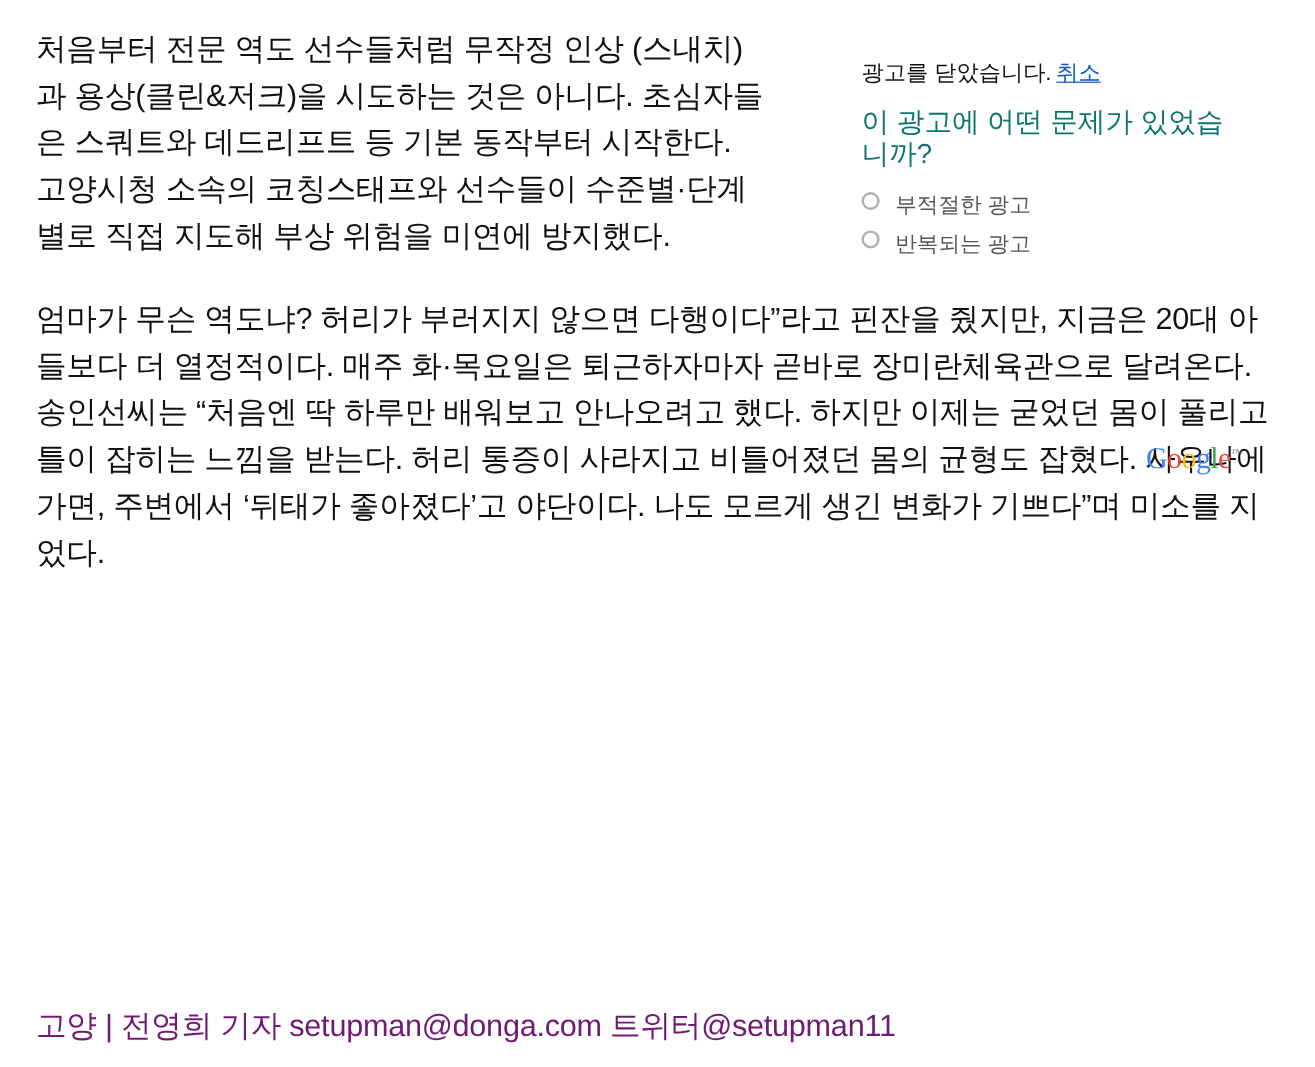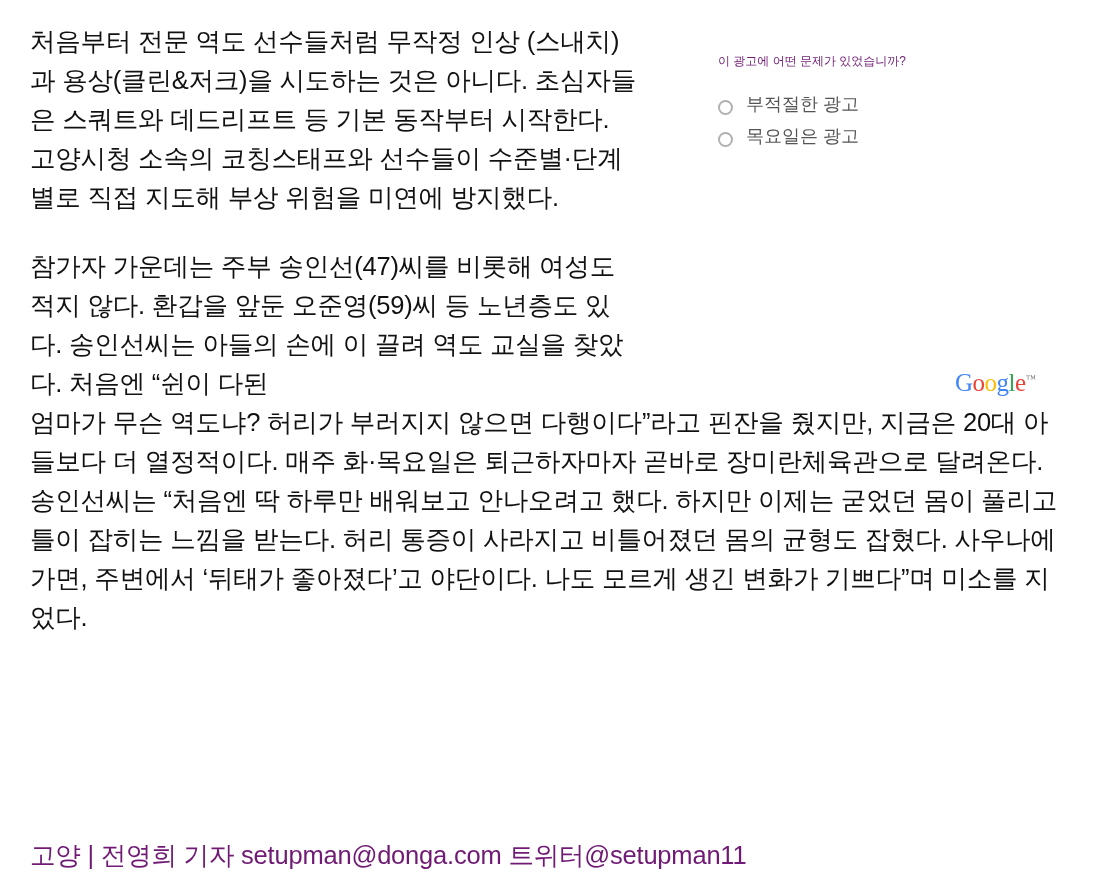--- a/index.html
+++ b/index.html
@@ -66,29 +66,29 @@
     margin: 0 0 14px 0;
     white-space: nowrap;
   }
   #ad-panel .headline .undo {
     color: #1155cc;
     text-decoration: underline;
     cursor: pointer;
     margin-left: 4px;
   }
   #ad-panel .question {
-    font-size: 12px;
+    font-size: 23px;
     line-height: 27px;
-    color: #701a75;
+    color: #0f766e;
     width: 320px;
     margin: 0 0 18px 0;
   }
   .radio-row {
     display: flex;
-    align-items: flex-end;
+    align-items: flex-start;
     margin-bottom: 10px;
     cursor: pointer;
   }
   .radio-dot {
     width: 15px;
     height: 15px;
     border: 2px solid #b0b0b0;
     border-radius: 50%;
     background: #ffffff;
     box-sizing: border-box;
@@ -121,32 +121,34 @@
     font-size: 10px;
     color: #777777;
     vertical-align: super;
   }
 </style>
 </head>
 <body>
 
 <div id="article">
   <p class="para narrow spacer-below">처음부터 전문 역도 선수들처럼 무작정 인상 (스내치)과 용상(클린&amp;저크)을 시도하는 것은 아니다. 초심자들은 스쿼트와 데드리프트 등 기본 동작부터 시작한다. 고양시청 소속의 코칭스태프와 선수들이 수준별·단계별로 직접 지도해 부상 위험을 미연에 방지했다.</p>
-  <p class="para narrow">참가자 가운데는 주부 송인선(47)씨를 비롯해 여성도 적지 않다. 환갑을 앞둔 오준영(59)씨 등 노년층도 있다. 송인선씨는 아들의 손에 이 끌려 역도 교실을 찾았다. 처음엔 “쉰이 다된</p>
   <p class="para wide">엄마가 무슨 역도냐? 허리가 부러지지 않으면 다행이다”라고 핀잔을 줬지만, 지금은 20대 아들보다 더 열정적이다. 매주 화·목요일은 퇴근하자마자 곧바로 장미란체육관으로 달려온다. 송인선씨는 “처음엔 딱 하루만 배워보고 안나오려고 했다. 하지만 이제는 굳었던 몸이 풀리고 틀이 잡히는 느낌을 받는다. 허리 통증이 사라지고 비틀어졌던 몸의 균형도 잡혔다. 사우나에 가면, 주변에서 ‘뒤태가 좋아졌다’고 야단이다. 나도 모르게 생긴 변화가 기쁘다”며 미소를 지었다.</p>
 </div>
 
 <div id="byline">고양 | 전영희 기자 setupman@donga.com 트위터@setupman11</div>
 
 <div id="ad-panel">
+  <div class="headline">
+    <span>광고를 닫았습니다.</span><span class="undo">취소</span>
+  </div>
   <div class="question">이 광고에 어떤 문제가 있었습니까?</div>
 
   <div class="radio-row">
     <span class="radio-dot"></span>
     <span class="radio-label">부적절한 광고</span>
   </div>
   <div class="radio-row">
     <span class="radio-dot"></span>
-    <span class="radio-label">목요일은 광고</span>
+    <span class="radio-label">반복되는 광고</span>
   </div>
 </div>
 
 <div id="google-logo"><span class="b">G</span><span class="r">o</span><span class="y">o</span><span class="b">g</span><span class="g">l</span><span class="r">e</span><span class="tm">™</span></div>
 
 </body></html>

